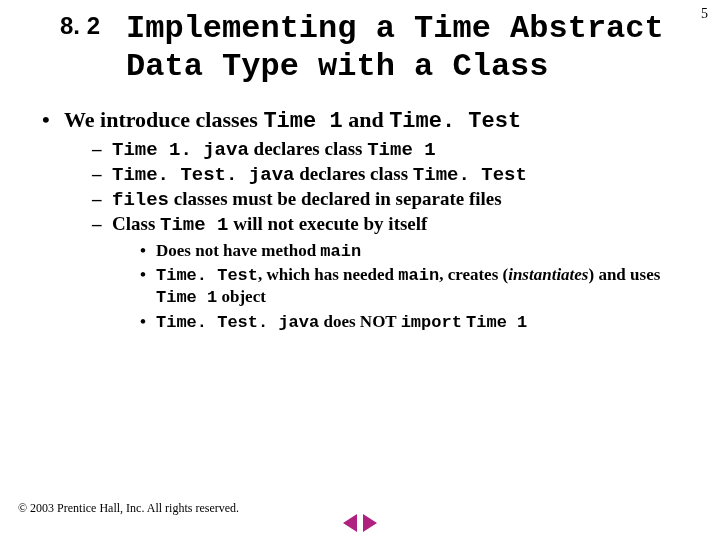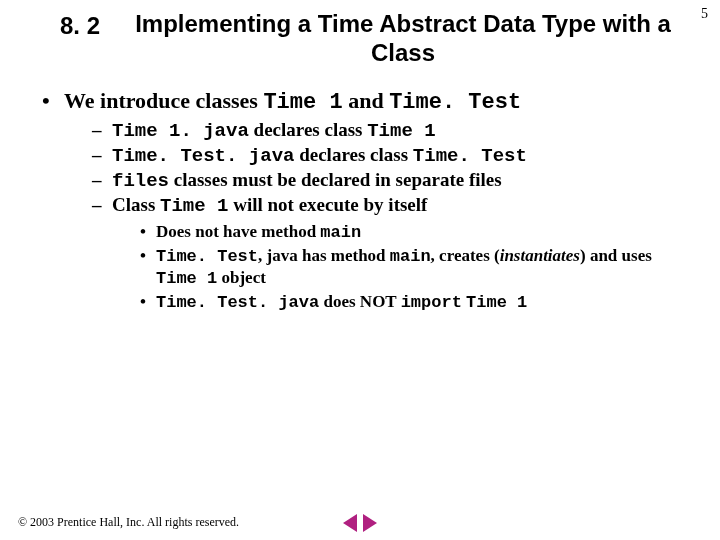--- a/index.html
+++ b/index.html
@@ -25,24 +25,24 @@
     align-items: flex-start;
   }
   .section-number {
     font-family: Arial, Helvetica, sans-serif;
     font-weight: bold;
     font-size: 24px;
     margin-right: 26px;
     margin-top: 2px;
   }
   .title-text {
-    font-family: Liberation Sans, sans-serif;
+    font-family: Liberation Mono, monospace;
     font-weight: bold;
-    font-size: 24px;
-    text-align: center;
+    font-size: 32px;
+    text-align: left;
     flex: 1;
     line-height: 1.2;
   }
   .content {
     padding: 4px 30px 0 30px;
     font-weight: bold;
   }
   ul.lvl1 {
     list-style: none;
     padding-left: 12px;
@@ -113,21 +113,21 @@
     top: 0;
   }
   .mono {
     font-family: "Courier New", Courier, monospace;
   }
   .ital {
     font-style: italic;
   }
   .footer {
     position: absolute;
-    bottom: 10px;
+    bottom: 24px;
     left: 18px;
     right: 18px;
     display: flex;
     align-items: center;
     font-size: 12px;
   }
   .nav-arrows {
     position: absolute;
     bottom: 8px;
     left: 50%;
@@ -168,21 +168,21 @@
         <li>
           <span class="mono">files</span><span> classes must be declared in separate files</span>
         </li>
         <li>
           <span>Class </span><span class="mono">Time 1</span><span> will not execute by itself</span>
           <ul class="lvl3">
             <li>
               <span>Does not have method </span><span class="mono">main</span>
             </li>
             <li>
-              <span class="mono">Time. Test</span><span>, java has method </span><span class="mono">main</span><span>, creates (</span><span class="ital">instantiates</span><span>) and uses </span><span class="mono">Time 1</span><span> object</span>
+              <span class="mono">Time. Test</span><span>, which has needed </span><span class="mono">main</span><span>, creates (</span><span class="ital">instantiates</span><span>) and uses </span><span class="mono">Time 1</span><span> object</span>
             </li>
             <li>
               <span class="mono">Time. Test. java</span><span> does NOT </span><span class="mono">import</span><span> </span><span class="mono">Time 1</span>
             </li>
           </ul>
         </li>
       </ul>
     </li>
   </ul>
 </div>

